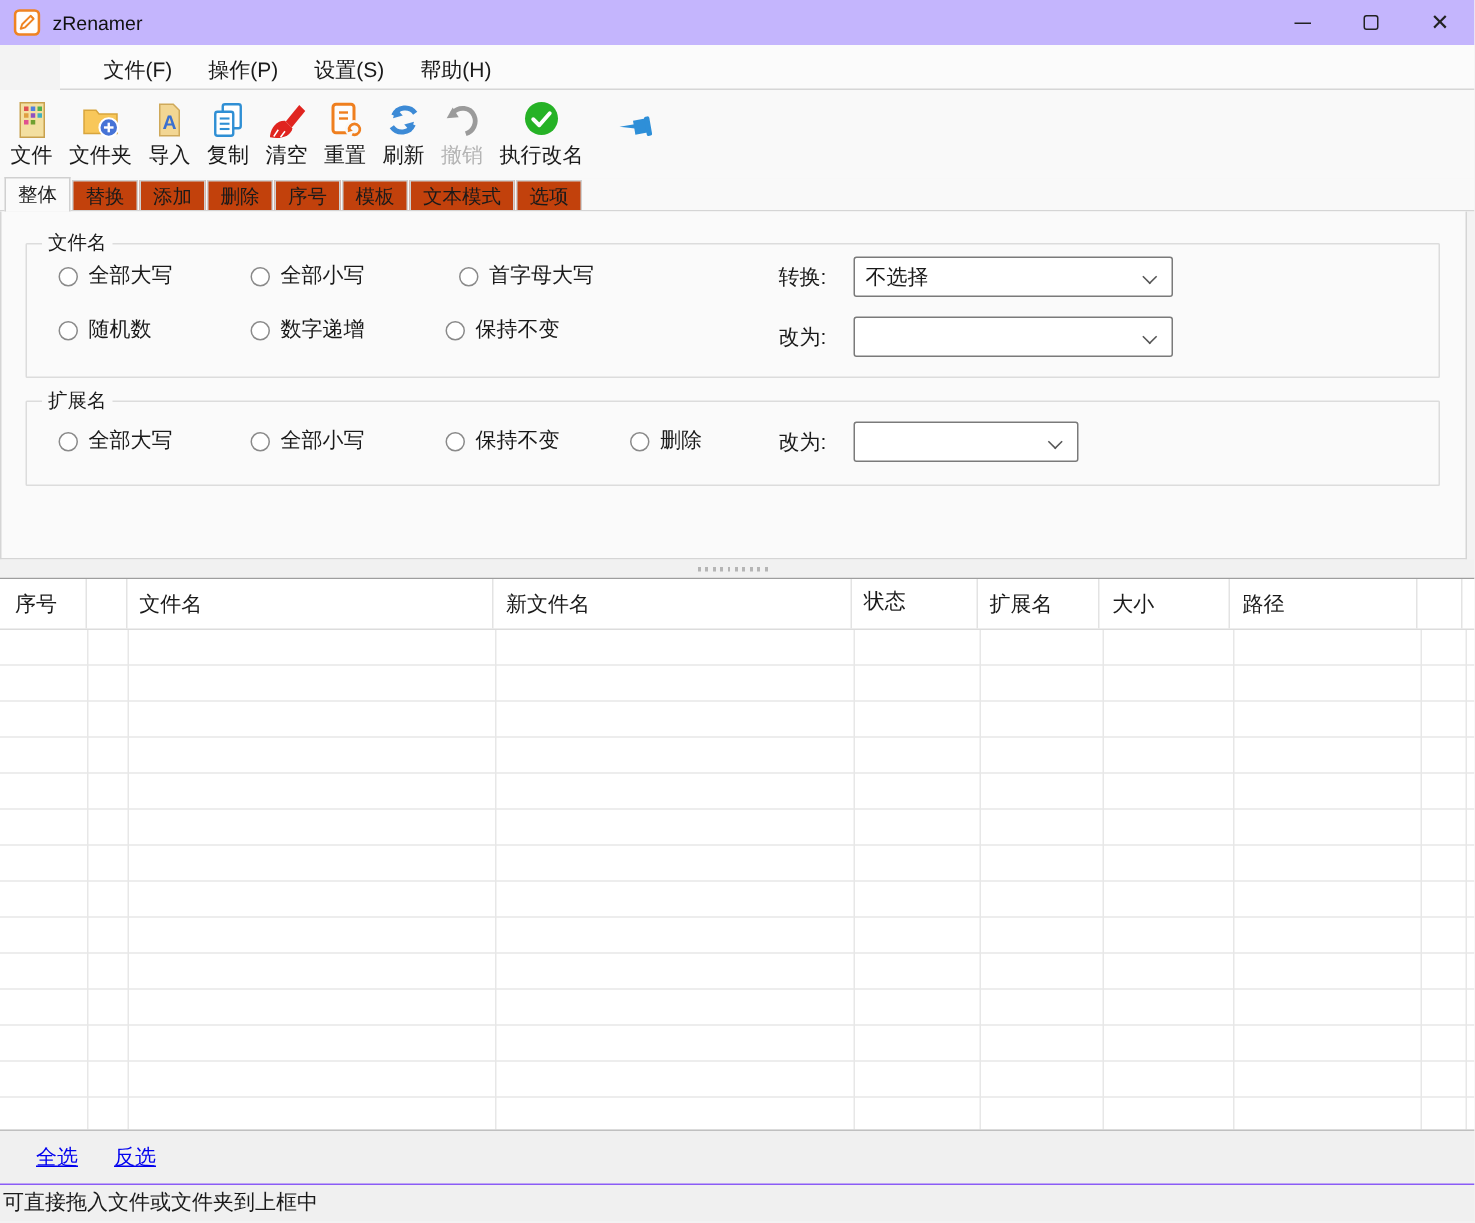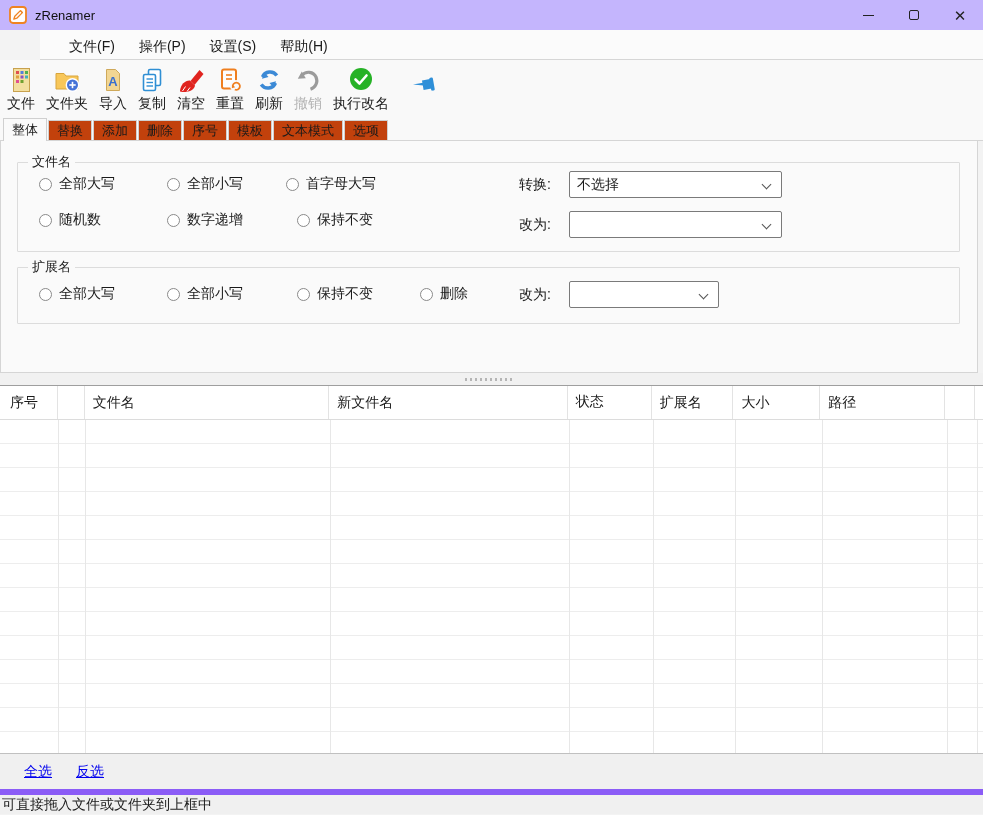--- a/index.html
+++ b/index.html
@@ -75,21 +75,21 @@
       linear-gradient(#e7e7e7,#e7e7e7),
       linear-gradient(#e7e7e7,#e7e7e7),
       repeating-linear-gradient(to bottom, transparent 0 23px, #ededed 23px 24px);
     background-repeat: no-repeat;
     background-size: 1px 100%,1px 100%,1px 100%,1px 100%,1px 100%,1px 100%,1px 100%,1px 100%,1px 100%,100% 100%;
     background-position: 58px 0,85px 0,330px 0,569px 0,653px 0,735px 0,822px 0,947px 0,977px 0,0 0;
   }
   
   .footer { height: 36px; background: #f0f0f0; border-top: 1px solid #c0c0c0; display: flex; align-items: center; padding-left: 24px; }
   .link { color: #0000ee; text-decoration: underline; font-size: 14px; margin-right: 24px; cursor: pointer; }
-  .statusbar { height: 25px; background: #f0f0f0; border-top: 6px solid #8b5cf6; display: flex; align-items: center; padding-left: 2px; font-size: 14px; }
+  .statusbar { height: 25px; background: #f0f0f0; border-top: 1px solid #8b5cf6; display: flex; align-items: center; padding-left: 2px; font-size: 14px; }
 </style>
 </head>
 <body>
 
 <div class="titlebar">
   <span class="app-icon">
     <svg width="18" height="18" viewBox="0 0 18 18">
       <rect x="1" y="1" width="16" height="16" rx="3" fill="#fffdfb" stroke="#ef8322" stroke-width="1.8"></rect>
       <path d="M4.8,13.2 L5.8,10.2 L11.4,4.6 L13.4,6.6 L7.8,12.2 Z" fill="none" stroke="#ef8322" stroke-width="1.3" stroke-linejoin="round"></path>
       <path d="M11.4,4.6 L13.4,6.6" stroke="#ef8322" stroke-width="1.3"></path>
@@ -256,21 +256,21 @@
     <span class="gb-title">文件名</span>
 
     <div class="radio-item" style="left:21px;top:12px;">
       <span class="radio-circle"></span>
       <span class="radio-label">全部大写</span>
     </div>
     <div class="radio-item" style="left:149px;top:12px;">
       <span class="radio-circle"></span>
       <span class="radio-label">全部小写</span>
     </div>
-    <div class="radio-item" style="left:268px;top:12px;">
+    <div class="radio-item" style="left:288px;top:12px;">
       <span class="radio-circle"></span>
       <span class="radio-label">首字母大写</span>
     </div>
     <div class="radio-item" style="left:21px;top:48px;">
       <span class="radio-circle"></span>
       <span class="radio-label">随机数</span>
     </div>
     <div class="radio-item" style="left:149px;top:48px;">
       <span class="radio-circle"></span>
       <span class="radio-label">数字递增</span>

